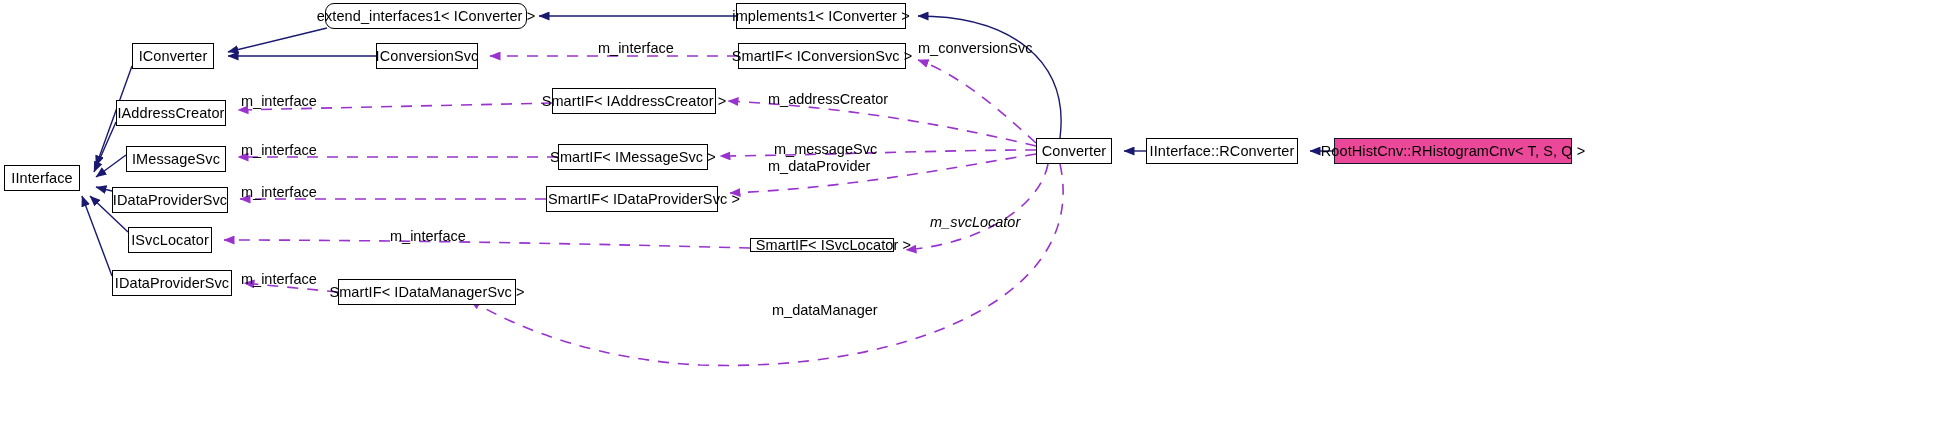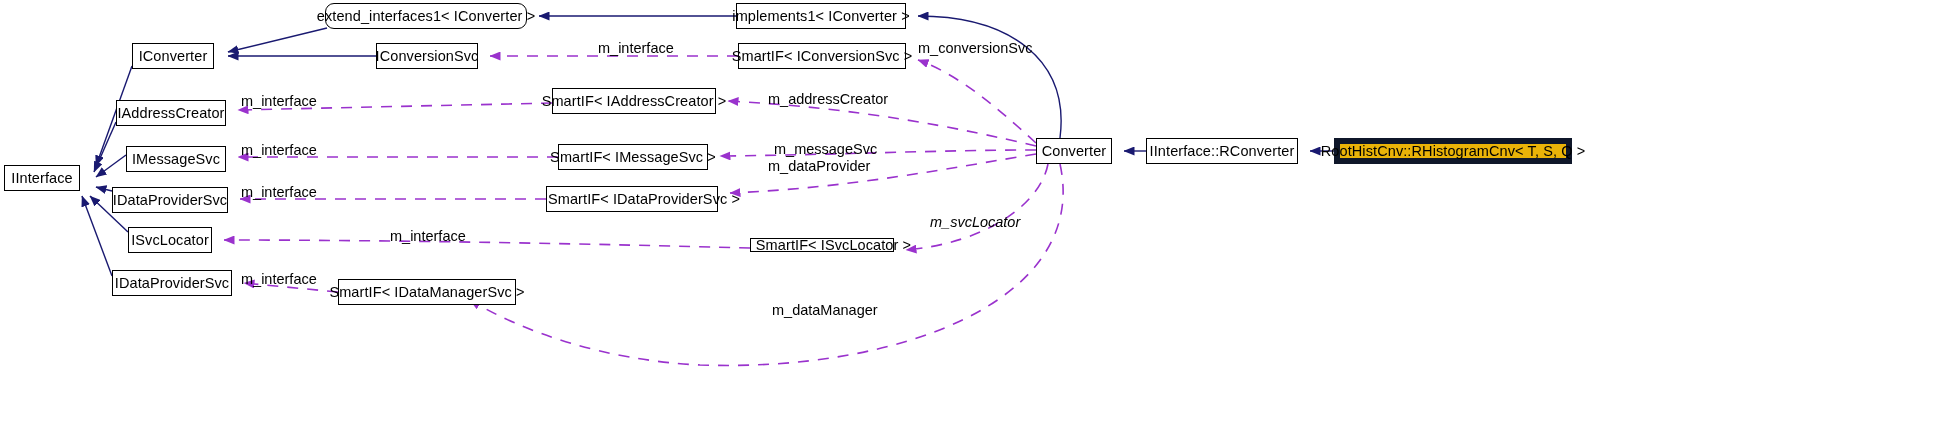--- a/index.html
+++ b/index.html
@@ -33,22 +33,22 @@
     color: #000000;
     font-size: 14.5px;
     line-height: 1;
     display: flex;
     align-items: center;
     justify-content: center;
     white-space: nowrap;
     letter-spacing: 0.1px;
   }
   .node.highlight {
-    background: #eab308;
-    border: 6px solid #0f172a;
+    background: #ec4899;
+    border: 1px solid #0f172a;
   }
   .edge-label {
     position: absolute;
     font-size: 14.5px;
     color: #000000;
     white-space: nowrap;
     background: transparent;
     line-height: 1;
   }
 </style>

